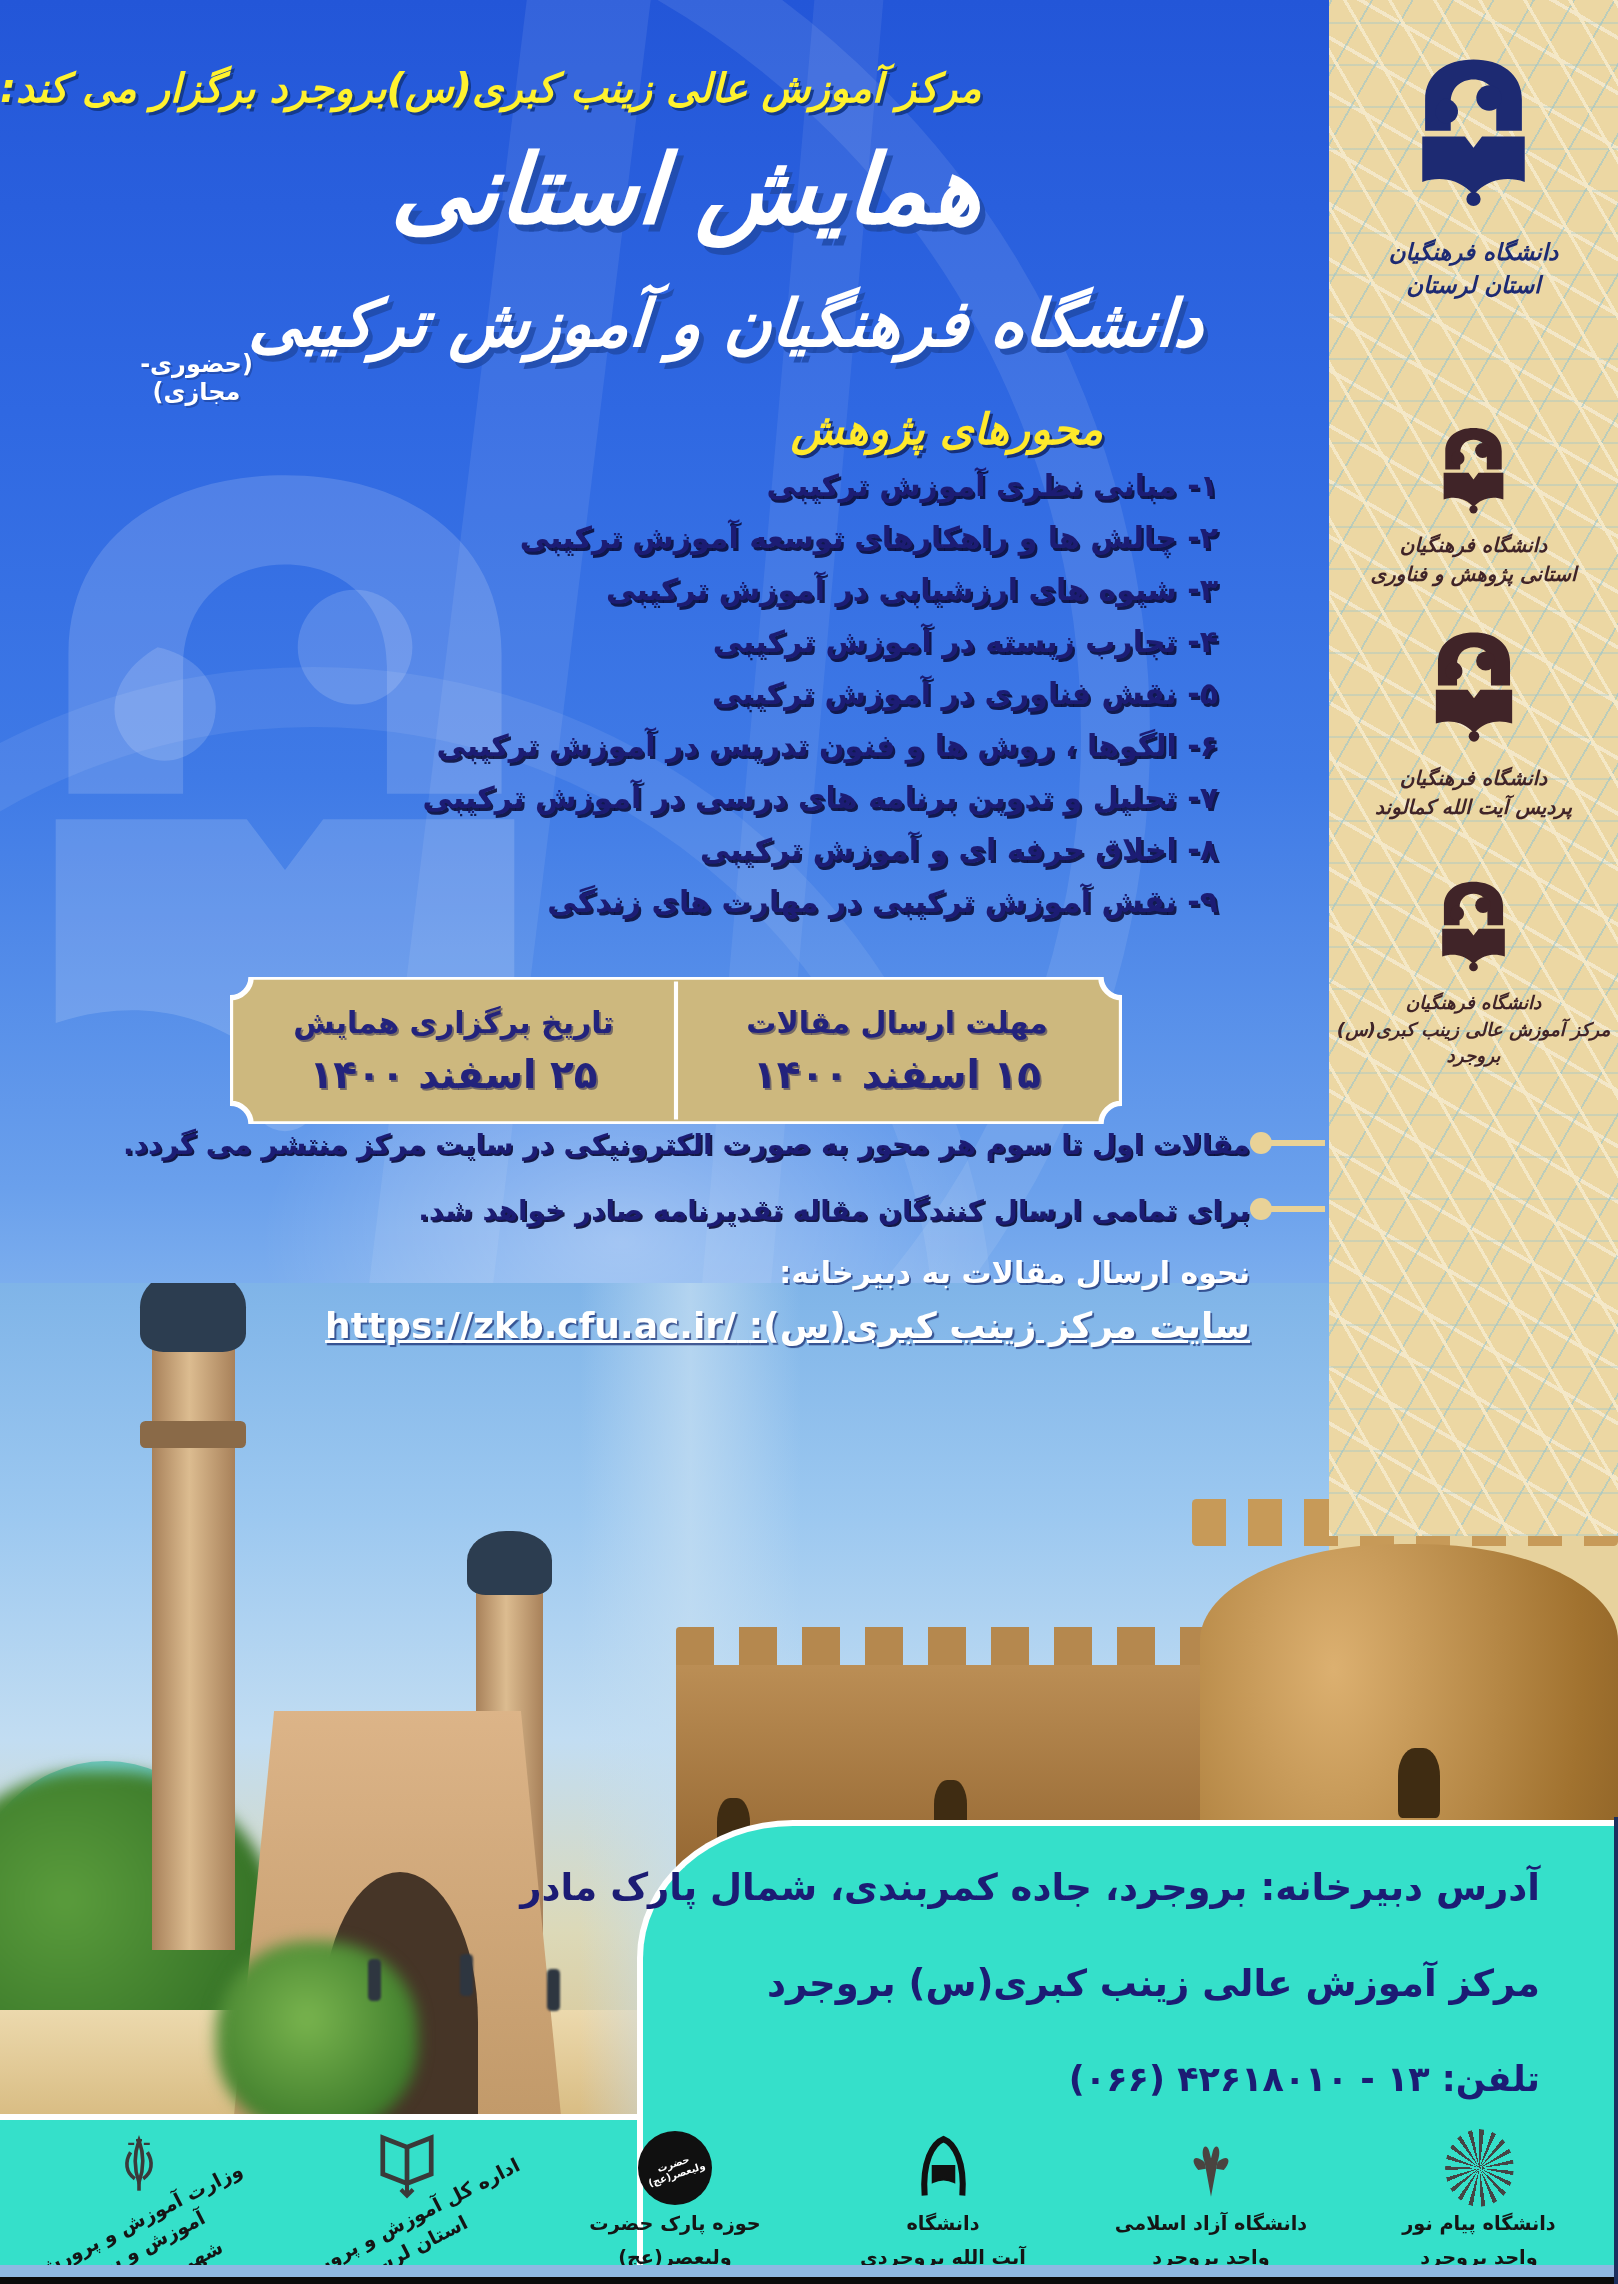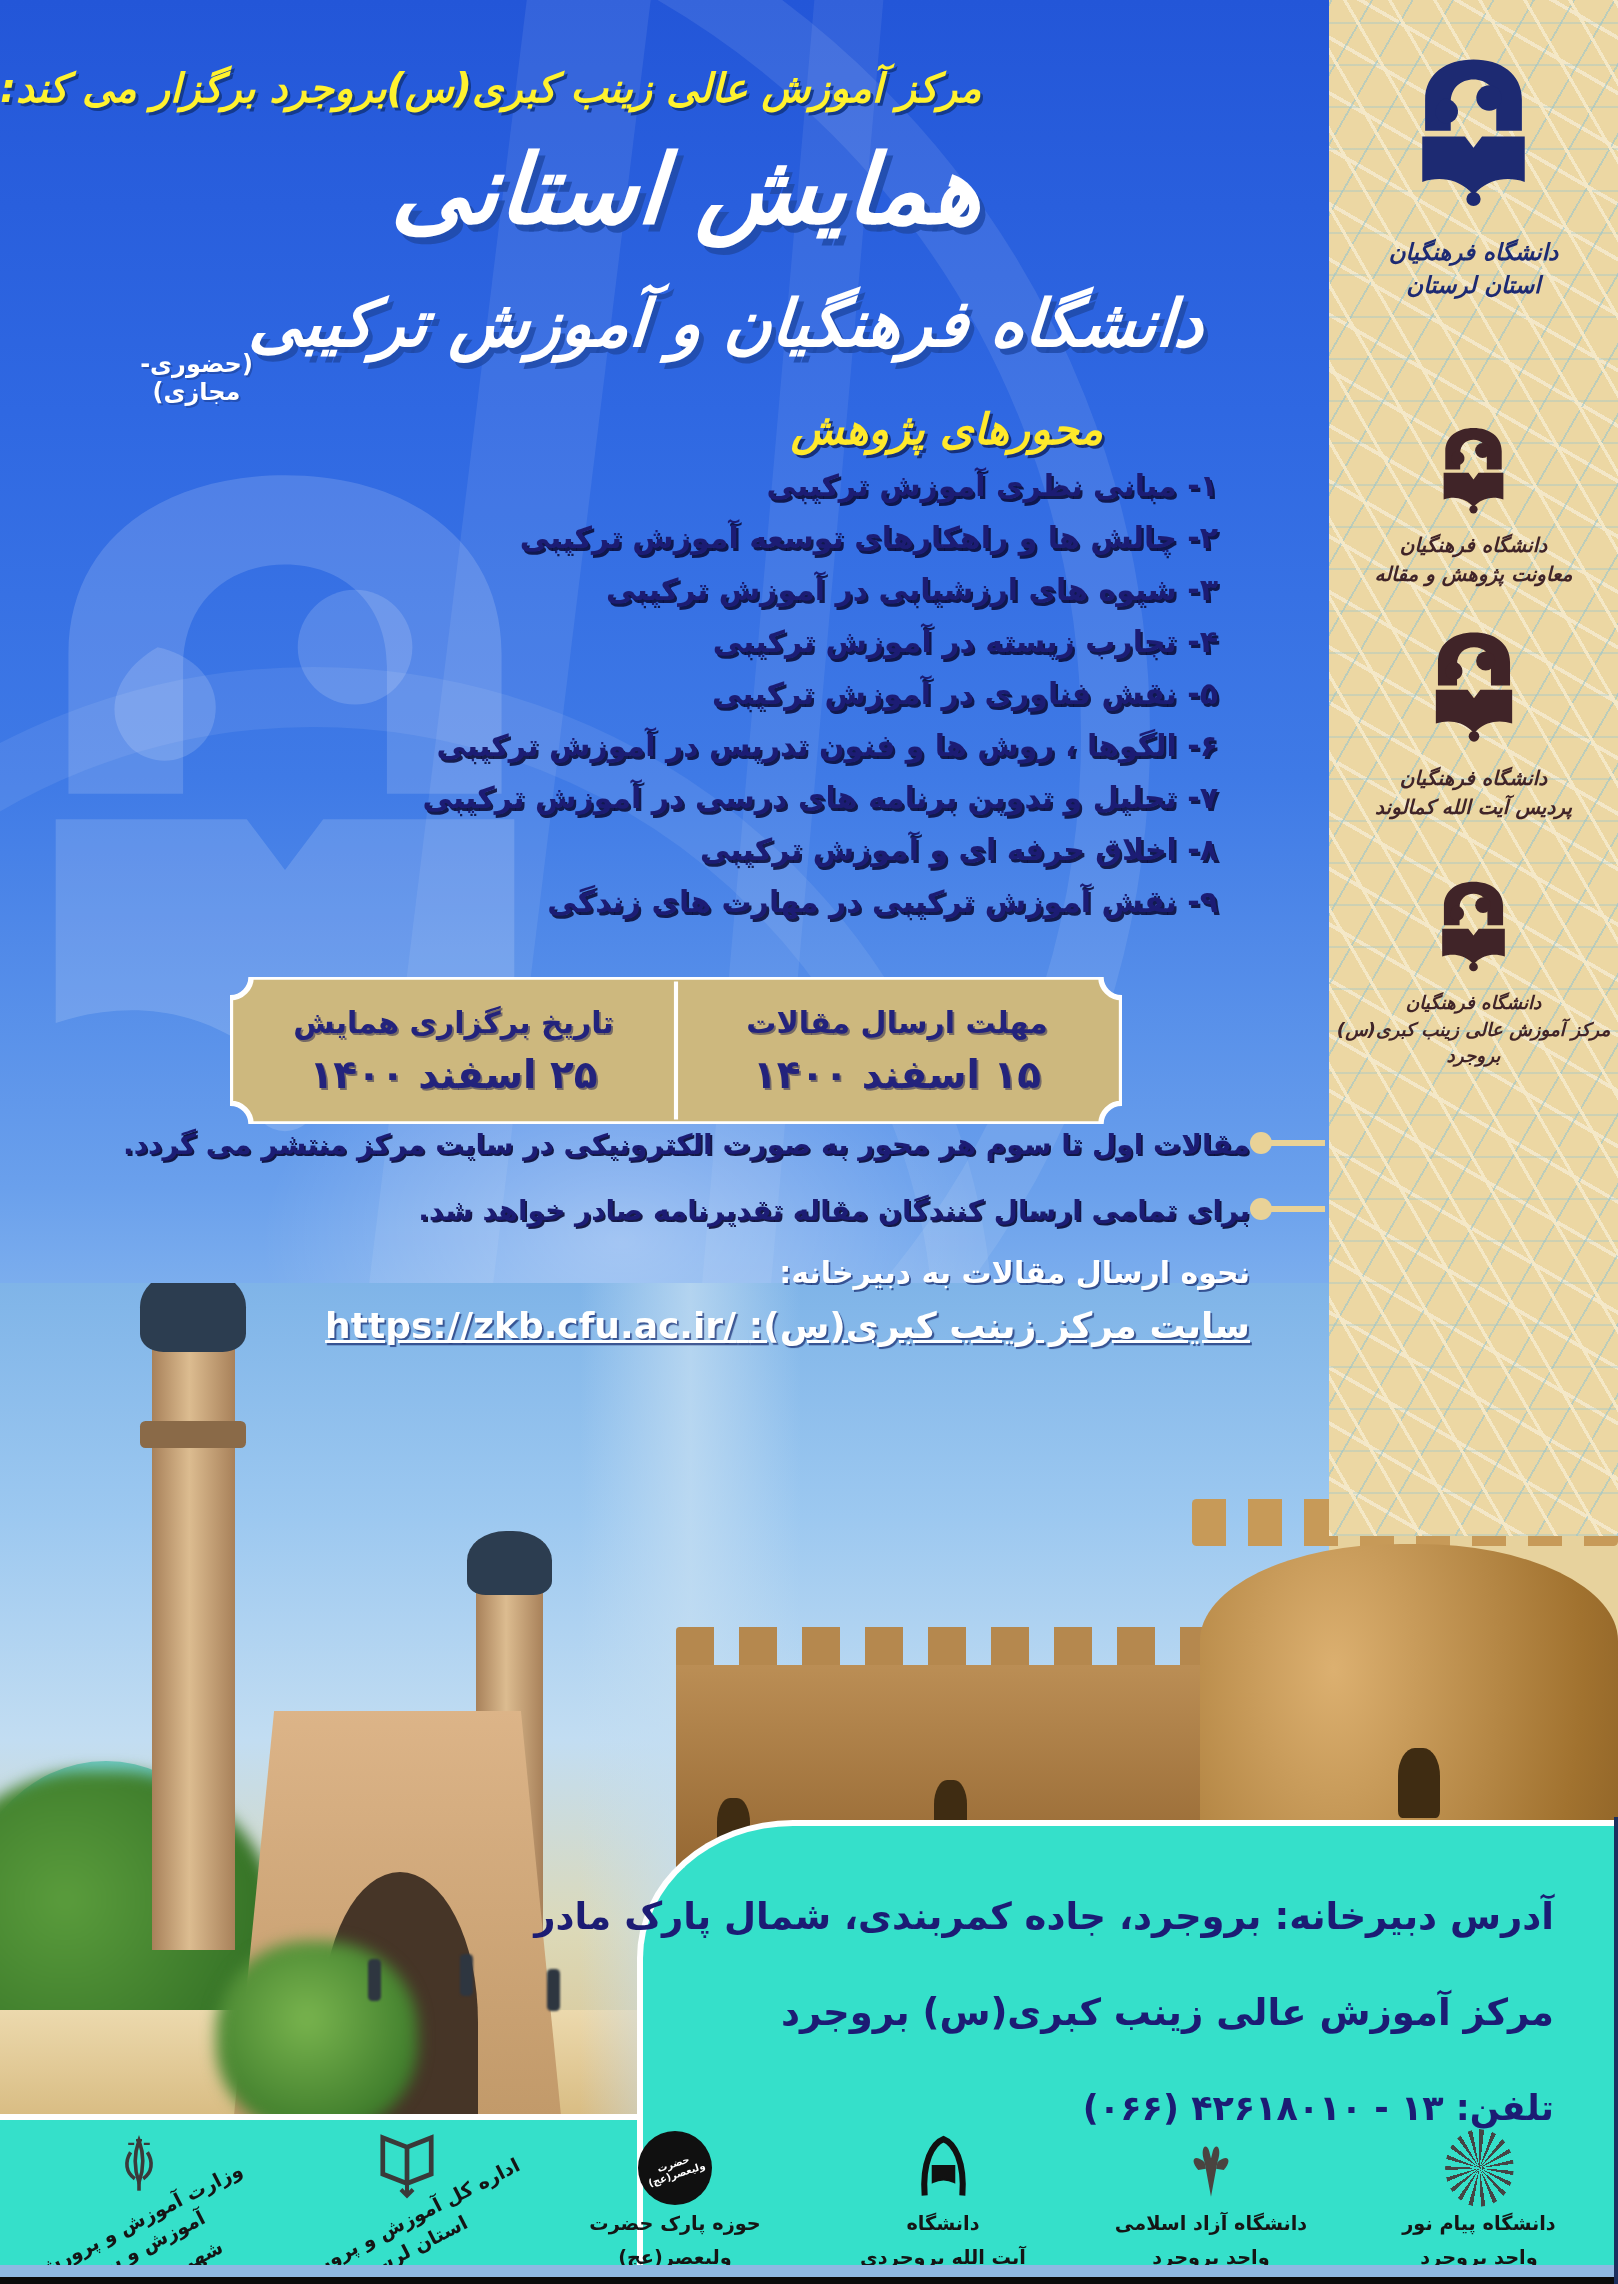--- a/index.html
+++ b/index.html
@@ -129,21 +129,21 @@
   .sbB{top:423px;color:#402428;} .sbB .sb-text{font-size:20px;}
   .sbC{top:626px;color:#402428;} .sbC .sb-text{font-size:20px;}
   .sbD{top:876px;color:#402428;} .sbD .sb-text{font-size:18.4px;}
 
   
   .teal-strip{left:0;top:2114px;width:1618px;height:151px;background:#35e0ca;
     border-top:6.4px solid #ffffff;z-index:5;}
   .address-panel{left:637px;top:1820px;width:975px;height:445px;background:#35e0ca;
     border-top:6.4px solid #ffffff;border-left:6.4px solid #ffffff;
     border-top-left-radius:156px 138px;z-index:6;}
-  .addr{position:absolute;right:64px;text-align:right;font-weight:bold;color:#1c1c74;white-space:nowrap;margin-top:29px;}
+  .addr{position:absolute;right:78px;text-align:right;font-weight:bold;color:#1c1c74;white-space:nowrap;}
   .addr1{top:40px;font-size:37px;}
   .addr2{top:136px;font-size:37px;}
   .addr3{top:233px;font-size:35px;}
   .footer-row{left:0;top:2129px;width:1618px;height:138px;z-index:7;display:flex;
     justify-content:space-evenly;align-items:flex-start;direction:ltr;}
   .f-cell{width:258px;display:flex;flex-direction:column;align-items:center;direction:rtl;}
   .f-glyph{height:78px;display:flex;align-items:center;justify-content:center;color:#3a3a3a;}
   .f-cap{font-size:19.3px;font-weight:bold;color:#151515;text-align:center;line-height:1.75;}
   .f-cap.rot{transform:rotate(-27deg);margin-top:-2.8px;}
   .seal{width:74px;height:74px;border-radius:50%;background:#101010;position:relative;overflow:hidden;}
@@ -219,21 +219,21 @@
         <use href="#fu-glyph" fill="currentColor"></use>
       </svg>
     <div class="sb-text">دانشگاه فرهنگیان</div>
     <div class="sb-text">استان لرستان</div>
   </div>
   <div class="abs sb-unit sbB">
     <svg class="sb-glyph" width="83" height="108" viewBox="0 0 100 130">
         <use href="#fu-glyph" fill="currentColor"></use>
       </svg>
     <div class="sb-text">دانشگاه فرهنگیان</div>
-    <div class="sb-text">معاونت پژوهش و مقاله</div>
+    <div class="sb-text">استانی پژوهش و فناوری</div>
   </div>
   <div class="abs sb-unit sbC">
     <svg class="sb-glyph" width="106" height="138" viewBox="0 0 100 130">
         <use href="#fu-glyph" fill="currentColor"></use>
       </svg>
     <div class="sb-text">دانشگاه فرهنگیان</div>
     <div class="sb-text">پردیس آیت الله کمالوند</div>
   </div>
   <div class="abs sb-unit sbD">
     <svg class="sb-glyph" width="87" height="114" viewBox="0 0 100 130">

